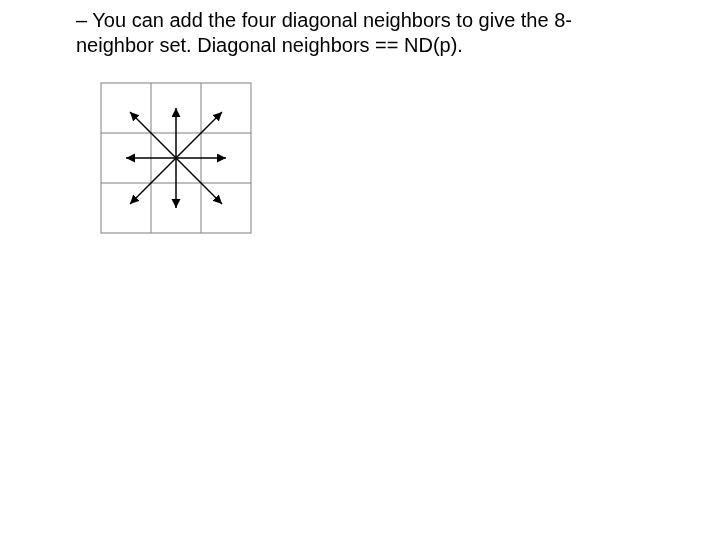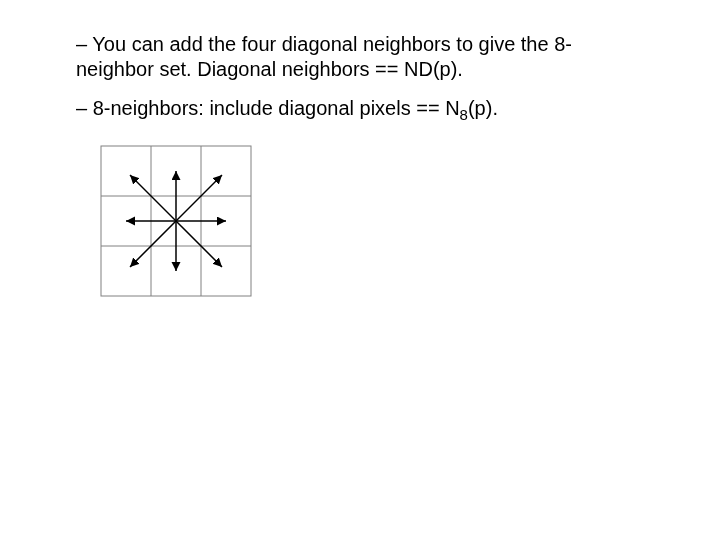--- a/index.html
+++ b/index.html
@@ -9,21 +9,21 @@
     height: 540px;
     background: #ffffff;
     font-family: Arial, Helvetica, sans-serif;
     font-size: 20px;
     color: #000000;
   }
   .slide {
     box-sizing: border-box;
     width: 720px;
     height: 540px;
-    padding: 32px 80px 20px 76px;
+    padding: 8px 80px 20px 76px;
   }
   .bullet {
     margin-bottom: 14px;
     line-height: 1.25;
   }
   .sub {
     font-size: 0.75em;
     vertical-align: sub;
     line-height: 0;
   }
@@ -34,23 +34,20 @@
 </style>
 </head>
 <body>
 
 <div class="slide">
 
   <div class="bullet">
     <span>– </span><span>You can add the four diagonal neighbors to give the 8-neighbor set. Diagonal neighbors == ND(p).</span>
   </div>
 
-  <div class="bullet">
-    <span>– </span><span>8-neighbors: include diagonal pixels == N</span><span class="sub">8</span><span>(p).</span>
-  </div>
 
   <div class="diagram-wrap">
     <svg width="160" height="160" viewBox="0 0 160 160">
 
       <rect x="5" y="5" width="150" height="150" fill="none" stroke="#808080" stroke-width="1"></rect>
       <line x1="55" y1="5" x2="55" y2="155" stroke="#808080" stroke-width="1"></line>
       <line x1="105" y1="5" x2="105" y2="155" stroke="#808080" stroke-width="1"></line>
       <line x1="5" y1="55" x2="155" y2="55" stroke="#808080" stroke-width="1"></line>
       <line x1="5" y1="105" x2="155" y2="105" stroke="#808080" stroke-width="1"></line>
 

